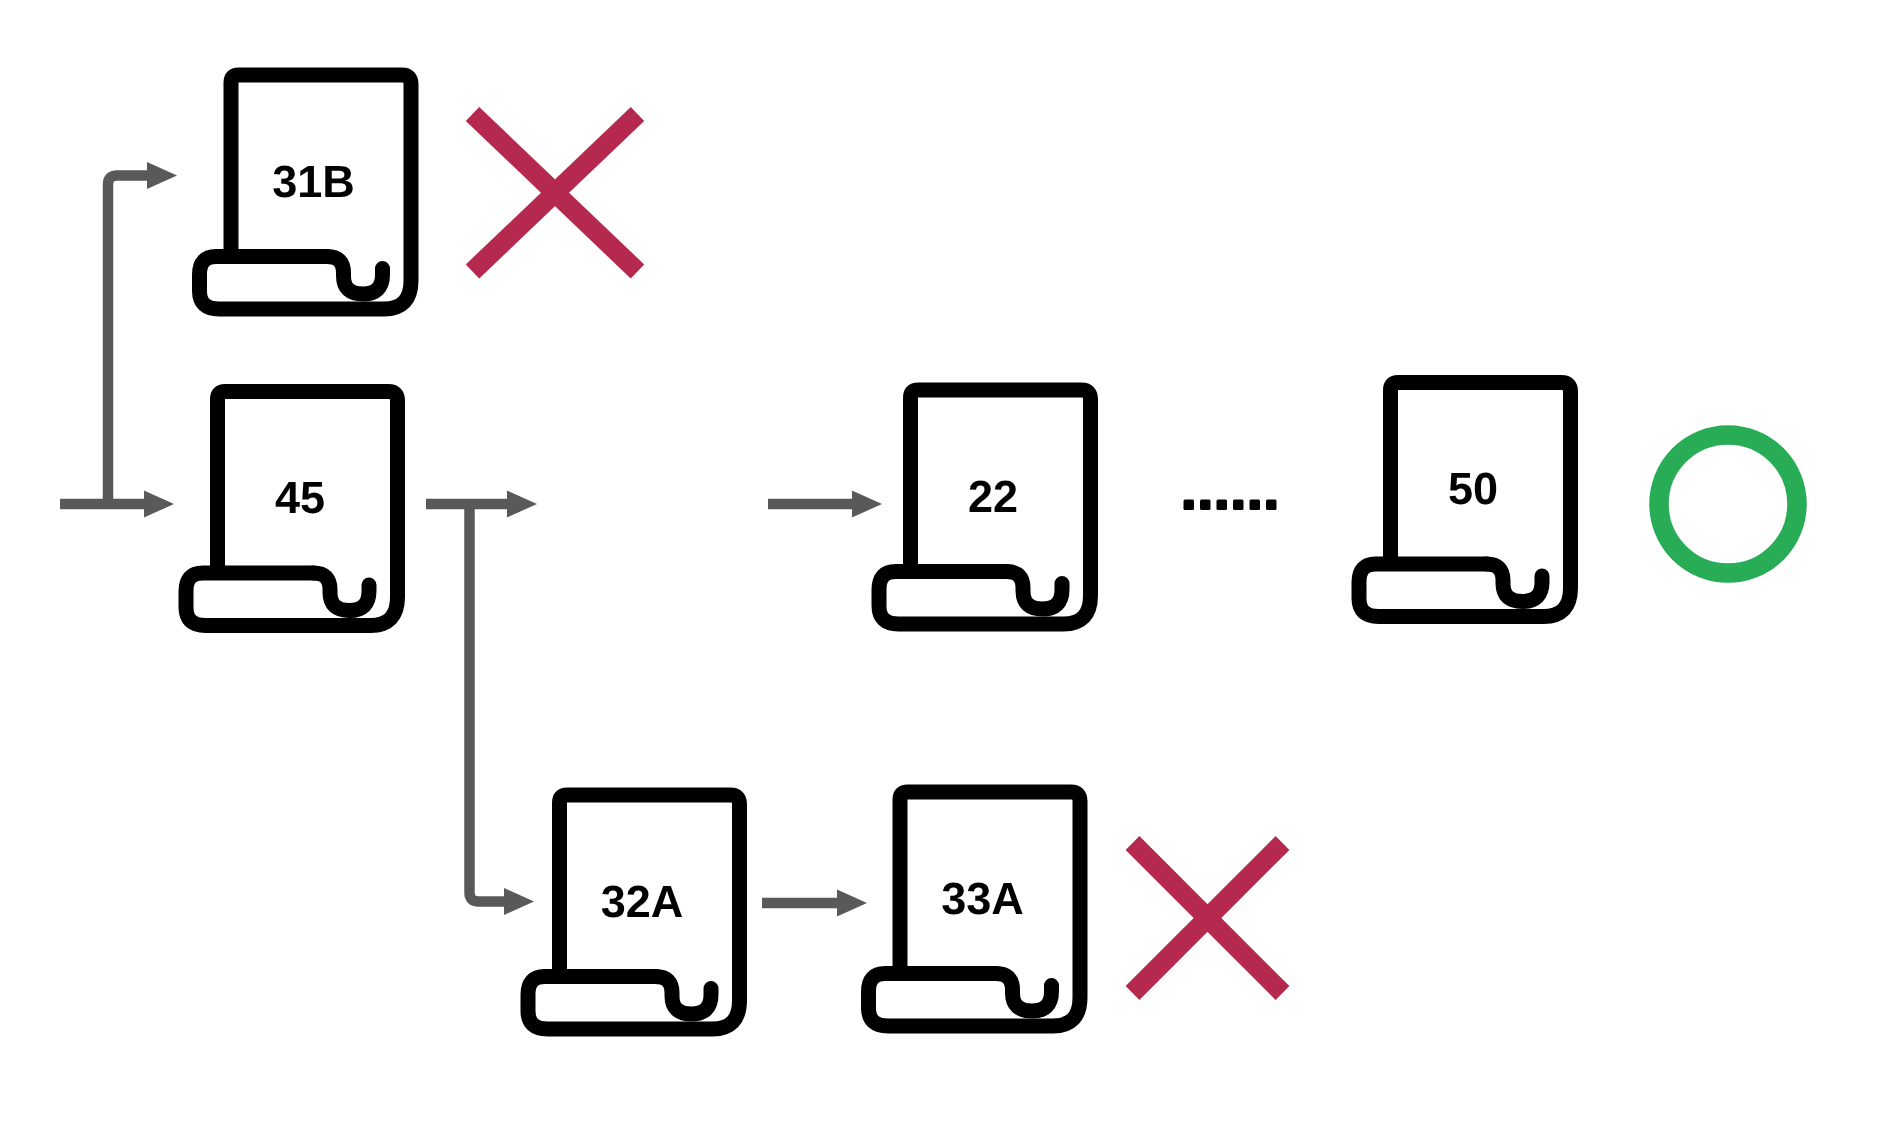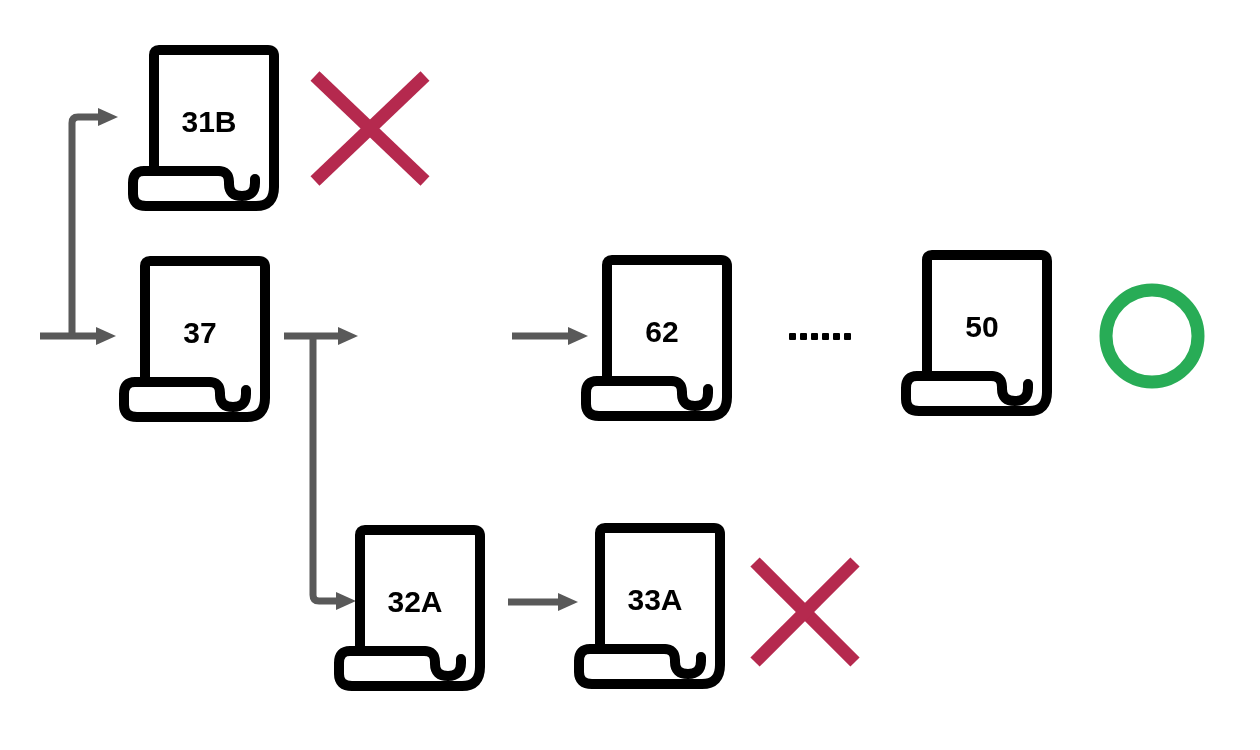--- a/index.html
+++ b/index.html
@@ -30,21 +30,21 @@
   .doc-label{
     position:absolute;left:20px;top:64px;width:130px;height:36px;
     line-height:36px;text-align:center;
     font-size:30px;font-weight:700;color:var(--document-outline);
   }
   .doc-31b{left:124px;top:40px;}
   .doc-31 {left:115px;top:251px;}
   .doc-32 {left:347px;top:250px;}
   .doc-33 {left:577px;top:250px;}
   .doc-50 {left:897px;top:245px;}
-  .doc-32a{left:330px;top:520px;}
+  .doc-32a{left:343px;top:520px;}
   .doc-33a{left:570px;top:518px;}
 </style>
 </head>
 <body>
 
 <div class="canvas">
 
   <svg class="layer" viewBox="0 0 1260 750" aria-hidden="true">
     <defs>
       <g id="doc-shape">
@@ -109,29 +109,29 @@
     <svg viewBox="0 0 158 176">
         <use href="#doc-shape"></use>
       </svg>
     <span class="doc-label">31B</span>
   </div>
 
   <div class="doc doc-31">
     <svg viewBox="0 0 158 176">
         <use href="#doc-shape"></use>
       </svg>
-    <span class="doc-label">37</span>
+    <span class="doc-label">45</span>
   </div>
 
 
   <div class="doc doc-33">
     <svg viewBox="0 0 158 176">
         <use href="#doc-shape"></use>
       </svg>
-    <span class="doc-label">62</span>
+    <span class="doc-label">22</span>
   </div>
 
   <div class="doc doc-50">
     <svg viewBox="0 0 158 176">
         <use href="#doc-shape"></use>
       </svg>
     <span class="doc-label">50</span>
   </div>
 
   <div class="doc doc-32a">

